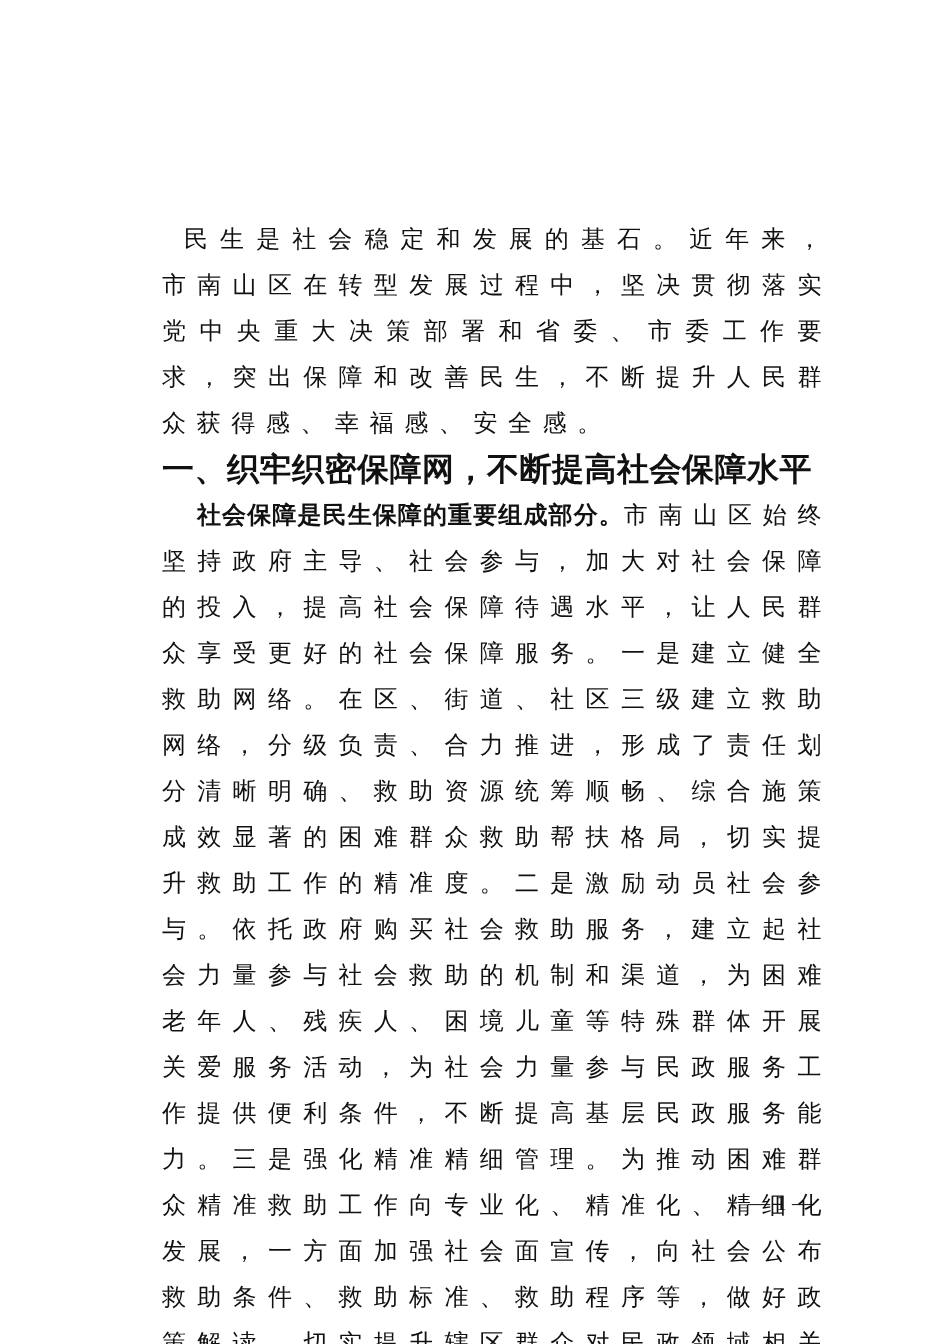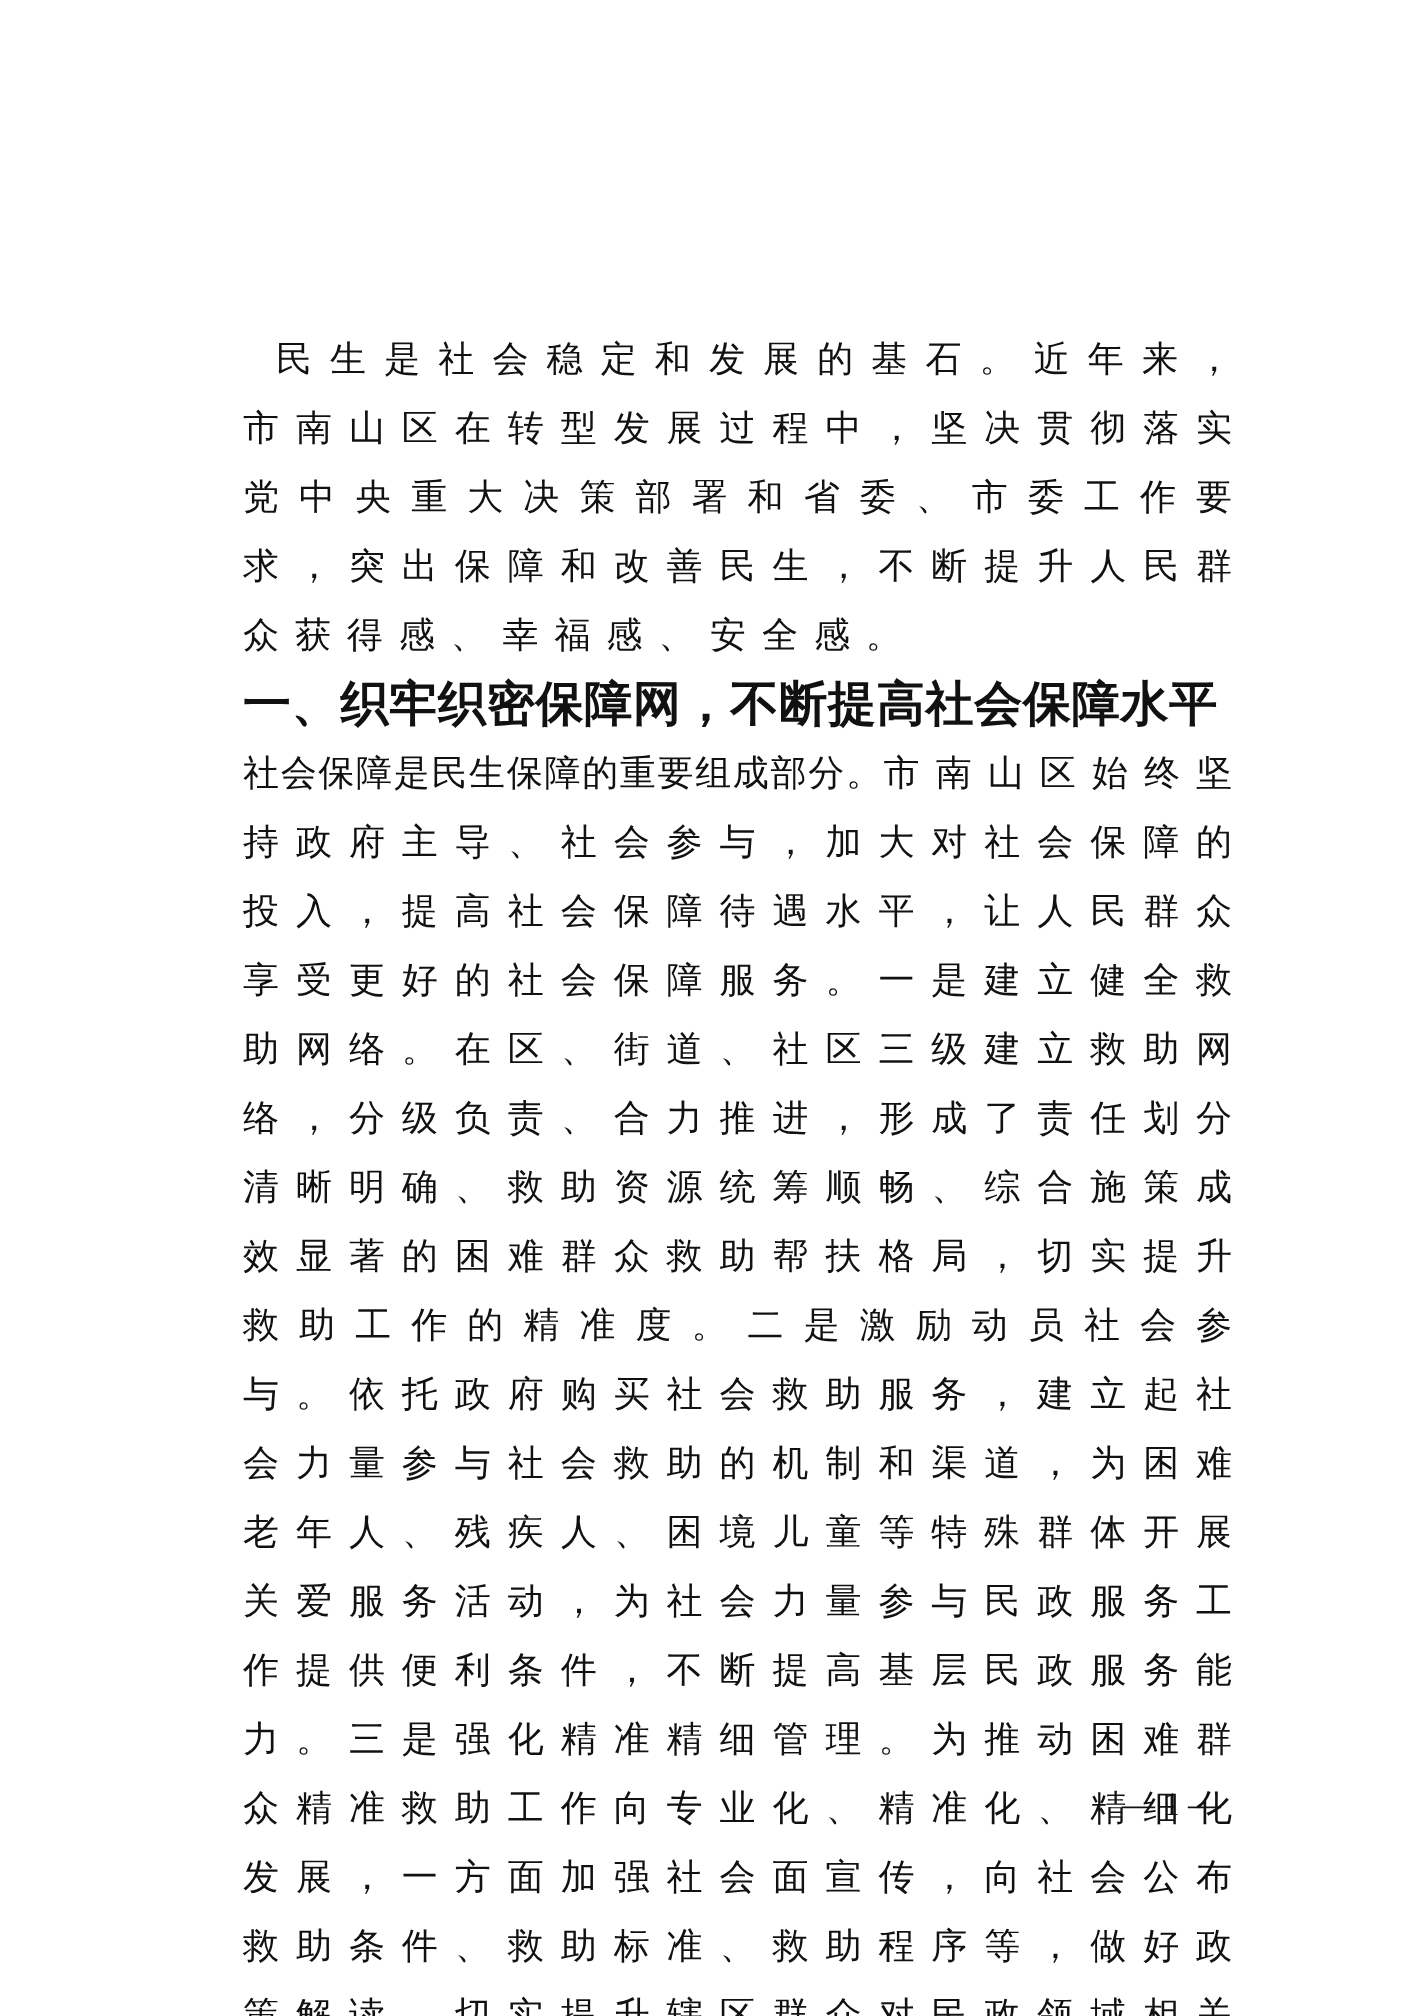--- a/index.html
+++ b/index.html
@@ -10,21 +10,21 @@
     font-family:"DejaVu Serif","Liberation Serif",serif;
     font-size:24px; line-height:46px; color:#111;
     letter-spacing:10.6px; text-align:justify;
   }
   .para { margin:0; }
   .para.indent { text-indent:22px; }
   .heading {
     margin:0; font-family:"DejaVu Sans","Liberation Sans",sans-serif;
     font-weight:bold; letter-spacing:0.5px; font-size:32px;
   }
-  .lead-bold { font-family:"DejaVu Sans","Liberation Sans",sans-serif; font-weight:normal; letter-spacing:1px; }
+  .lead-bold { font-family:"DejaVu Sans","Liberation Sans",sans-serif; font-weight:bold; letter-spacing:1px;margin-left:35px; }
   .page-number {
     position:absolute; left:748px; top:1190px;
     font-family:"Liberation Serif","DejaVu Serif",serif; font-size:22px; color:#111;
   }
 </style>
 </head>
 <body>
 
 <div class="page">
   <div class="text-block">

